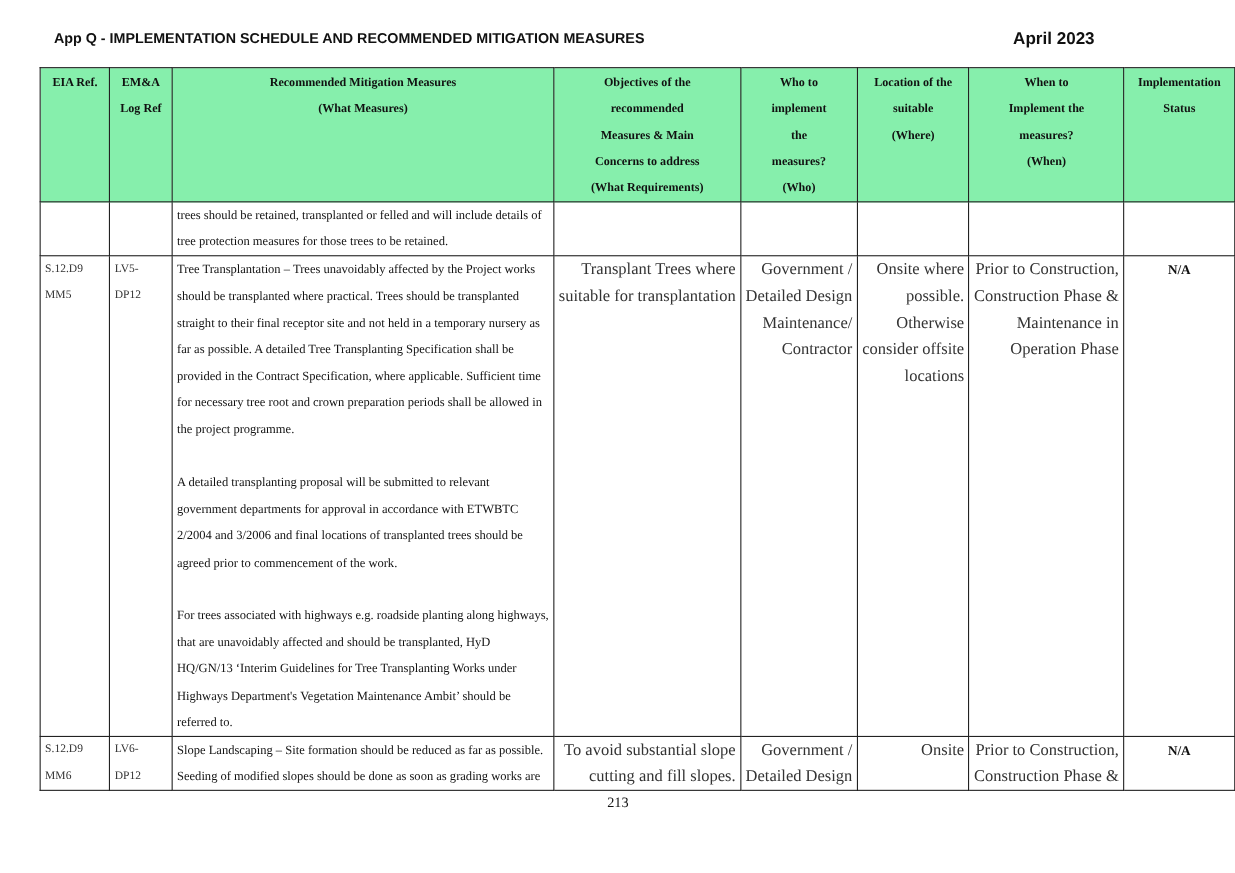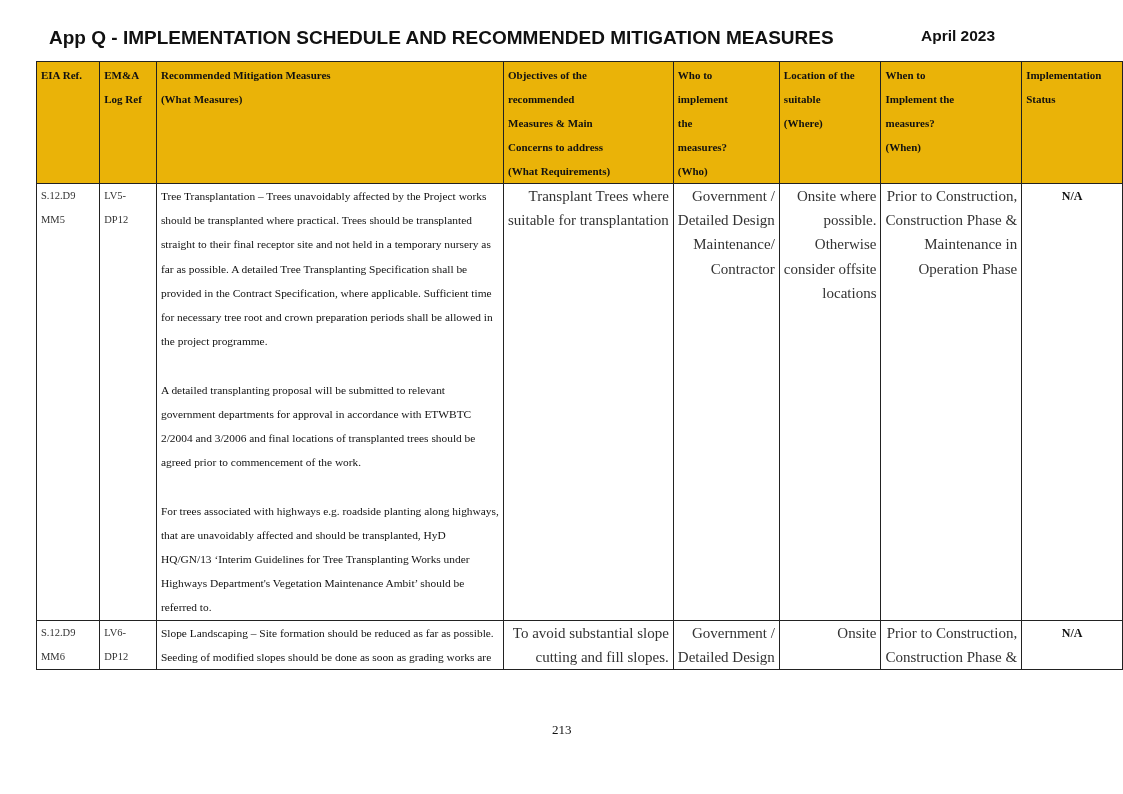--- a/index.html
+++ b/index.html
@@ -1,35 +1,35 @@
 <!DOCTYPE html>
 <html><head>
 <meta charset="utf-8">
 <style>
   html, body { margin: 0; padding: 0; background: #ffffff; }
   body { width: 1123px; height: 794px; position: relative; overflow: hidden; }
   .doc-title {
     position: absolute; left: 49px; top: 27px;
-    font-family: "Liberation Sans", sans-serif; font-weight: bold; font-size: 19px; color: #111;
+    font-family: "Liberation Sans", sans-serif; font-weight: bold; font-size: 13px; color: #111;
   }
   .doc-date {
     position: absolute; left: 897px; top: 27px;
     font-family: "Liberation Sans", sans-serif; font-weight: bold; font-size: 15.5px; color: #111; margin-left: 24px;
   }
   table.schedule {
     position: absolute; left: 36px; top: 61px;
     border-collapse: collapse; table-layout: fixed;
     font-family: "Liberation Serif", serif; color: #111;
   }
   table.schedule td, table.schedule th {
     border: 1.5px solid #222; vertical-align: top; padding: 0 4px;
   }
   table.schedule th {
-    background: #eab308; font-weight: bold; font-size: 11px; line-height: 24px;
-    text-align: left; padding-top: 1px; height: 119px;
+    background: #86efac; font-weight: bold; font-size: 11px; line-height: 24px;
+    text-align: center; padding-top: 1px; height: 119px;
   }
   th .l { display: block; white-space: nowrap; }
   td.ref { font-size: 10.5px; line-height: 24px; color: #333; padding-left: 8px; }
   td.ref .l { display: block; }
   td.measure { font-size: 11.4px; line-height: 24.2px; padding-left: 7px; }
   td.measure p { margin: 0; }
   td.measure p + p { margin-top: 24.2px; }
   td.small { font-size: 15px; line-height: 24.2px; text-align: right; color: #333; }
   td.small .l { display: block; white-space: nowrap; }
   td.status { font-size: 12px; line-height: 24.2px; text-align: center; font-weight: bold; }
@@ -93,20 +93,32 @@
           <span class="l">measures?</span>
           <span class="l">(When)</span>
         </th>
         <th>
           <span class="l">Implementation</span>
           <span class="l">Status</span>
         </th>
       </tr>
   </thead>
   <tbody id="tbody">
+      <tr style="height: 49px;">
+        <td class="ref"></td>
+        <td class="ref"></td>
+        <td class="measure">
+          <p>trees should be retained, transplanted or felled and will include details of tree protection measures for those trees to be retained.</p>
+        </td>
+        <td class="small"></td>
+        <td class="small"></td>
+        <td class="small"></td>
+        <td class="small"></td>
+        <td class="status"></td>
+      </tr>
       <tr style="height: 432px;">
         <td class="ref">
           <span class="l">S.12.D9</span>
           <span class="l">MM5</span>
         </td>
         <td class="ref">
           <span class="l">LV5-</span>
           <span class="l">DP12</span>
         </td>
         <td class="measure">

